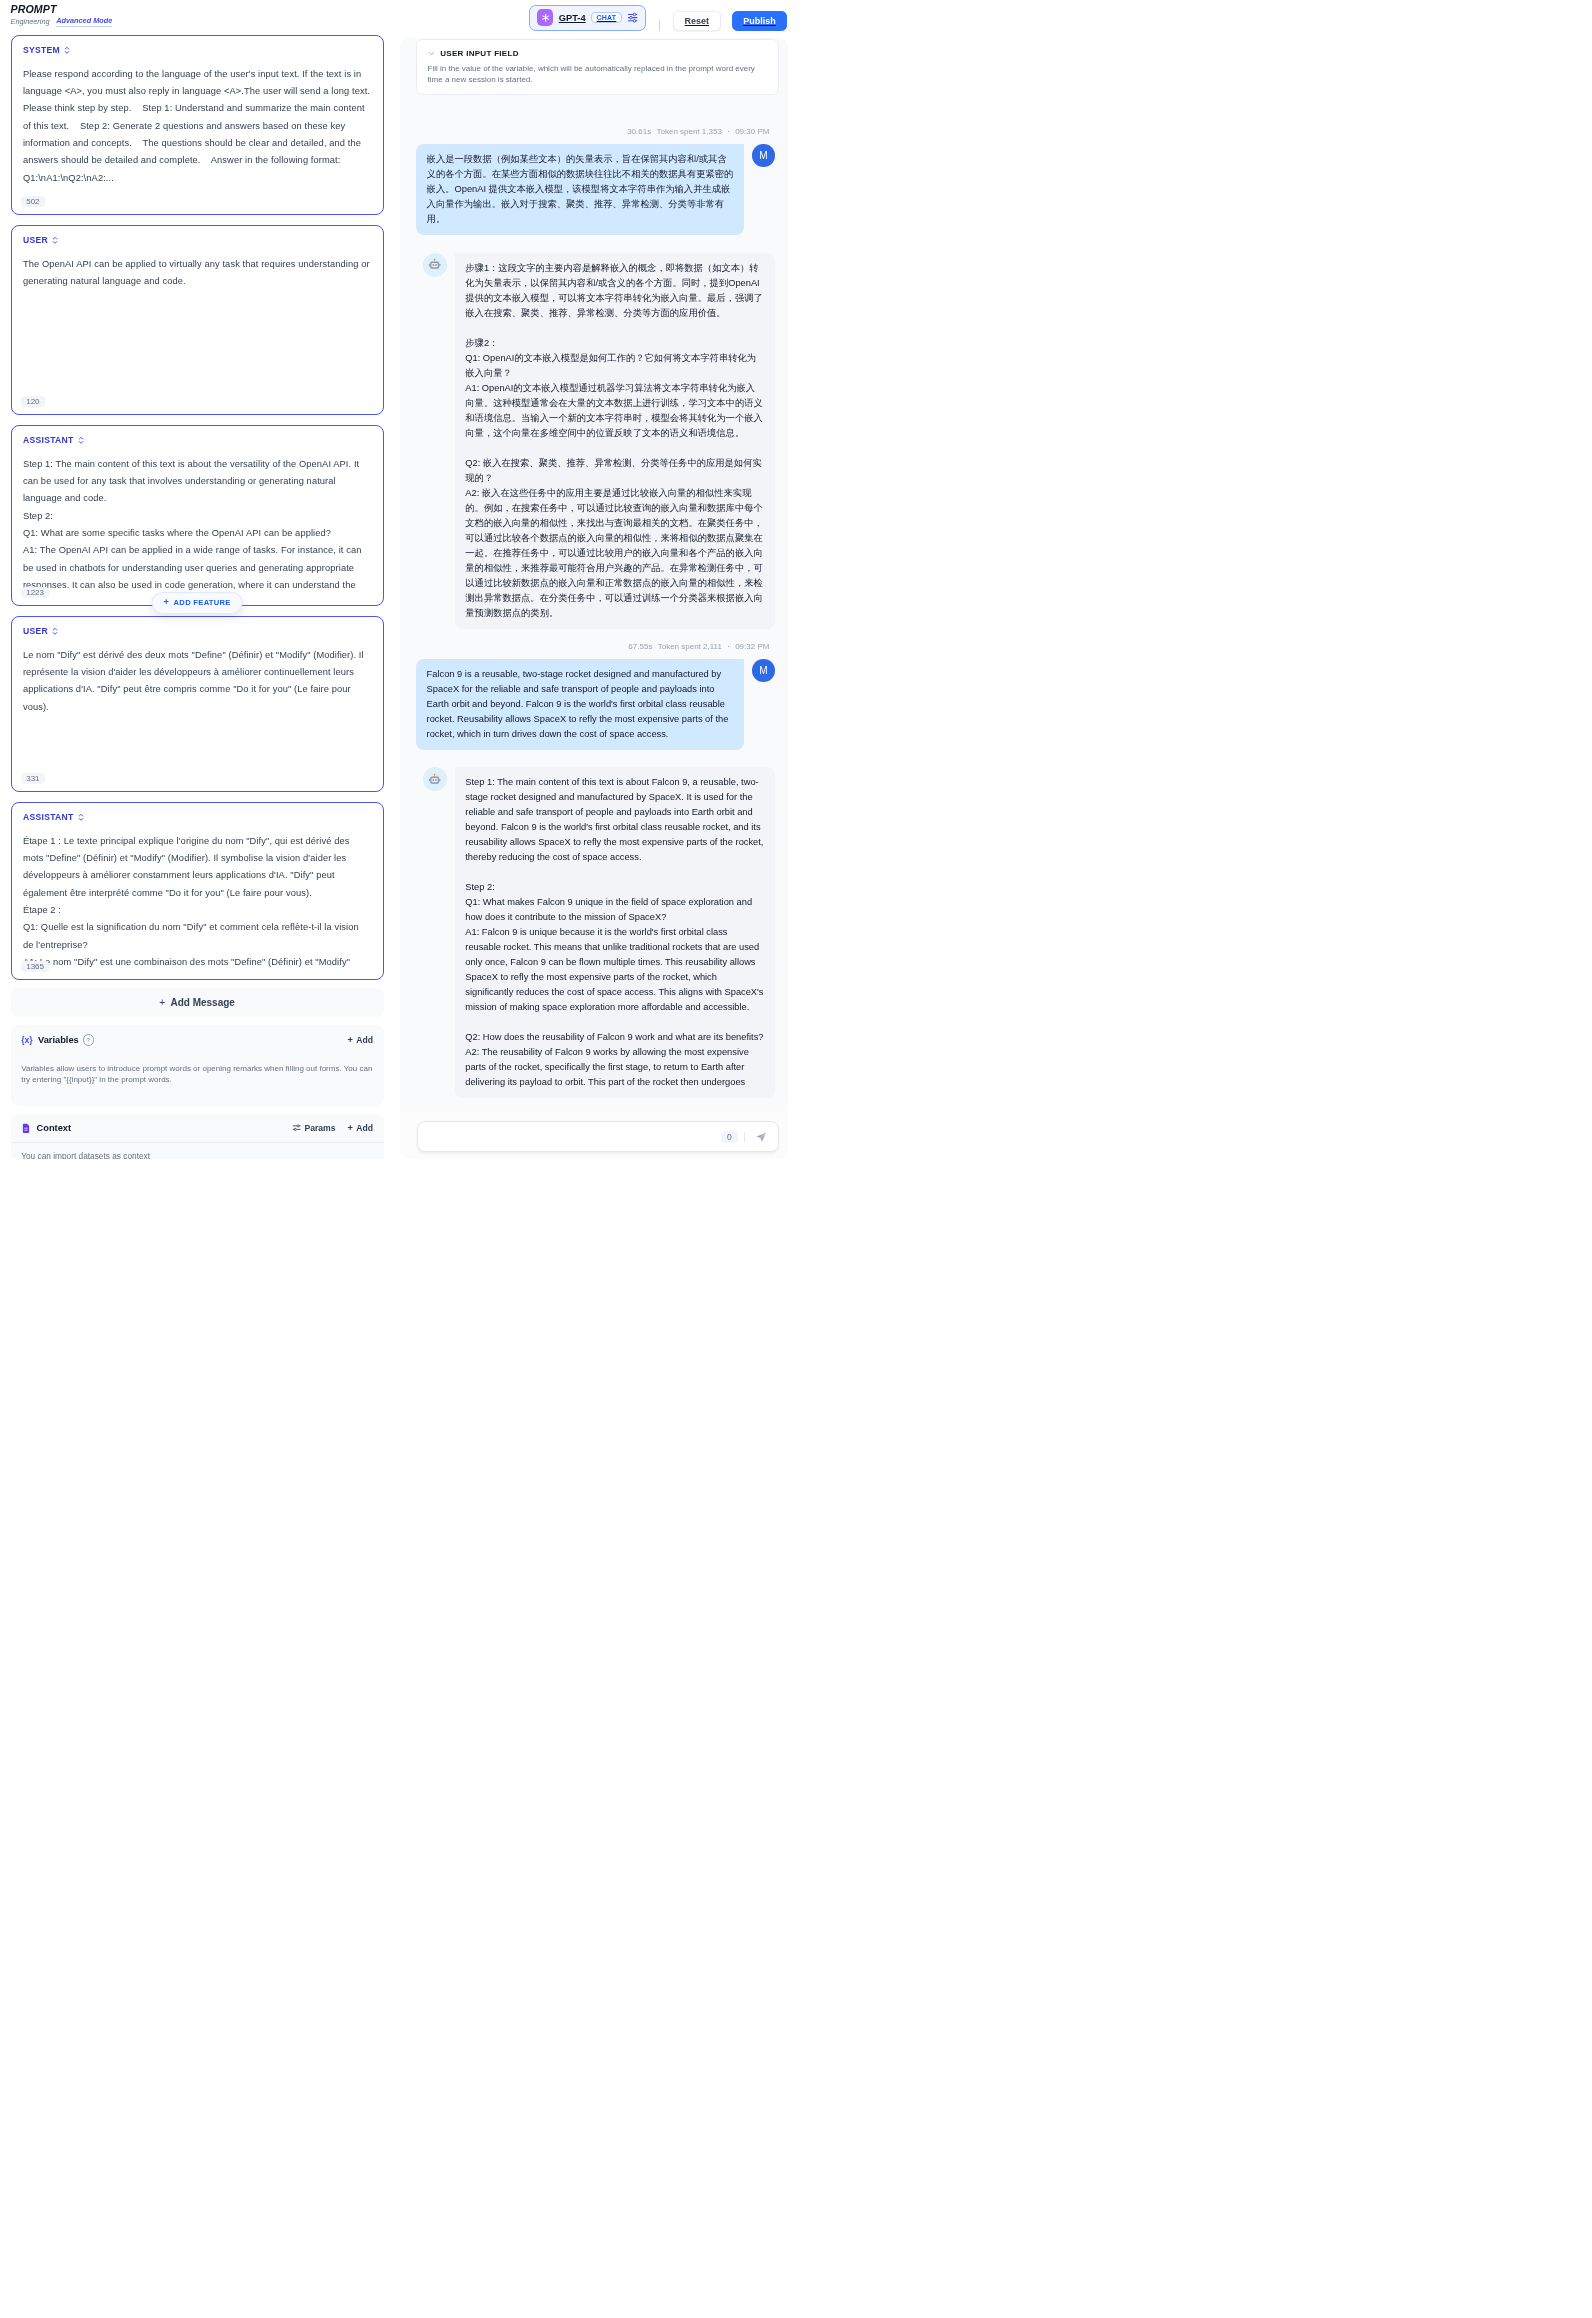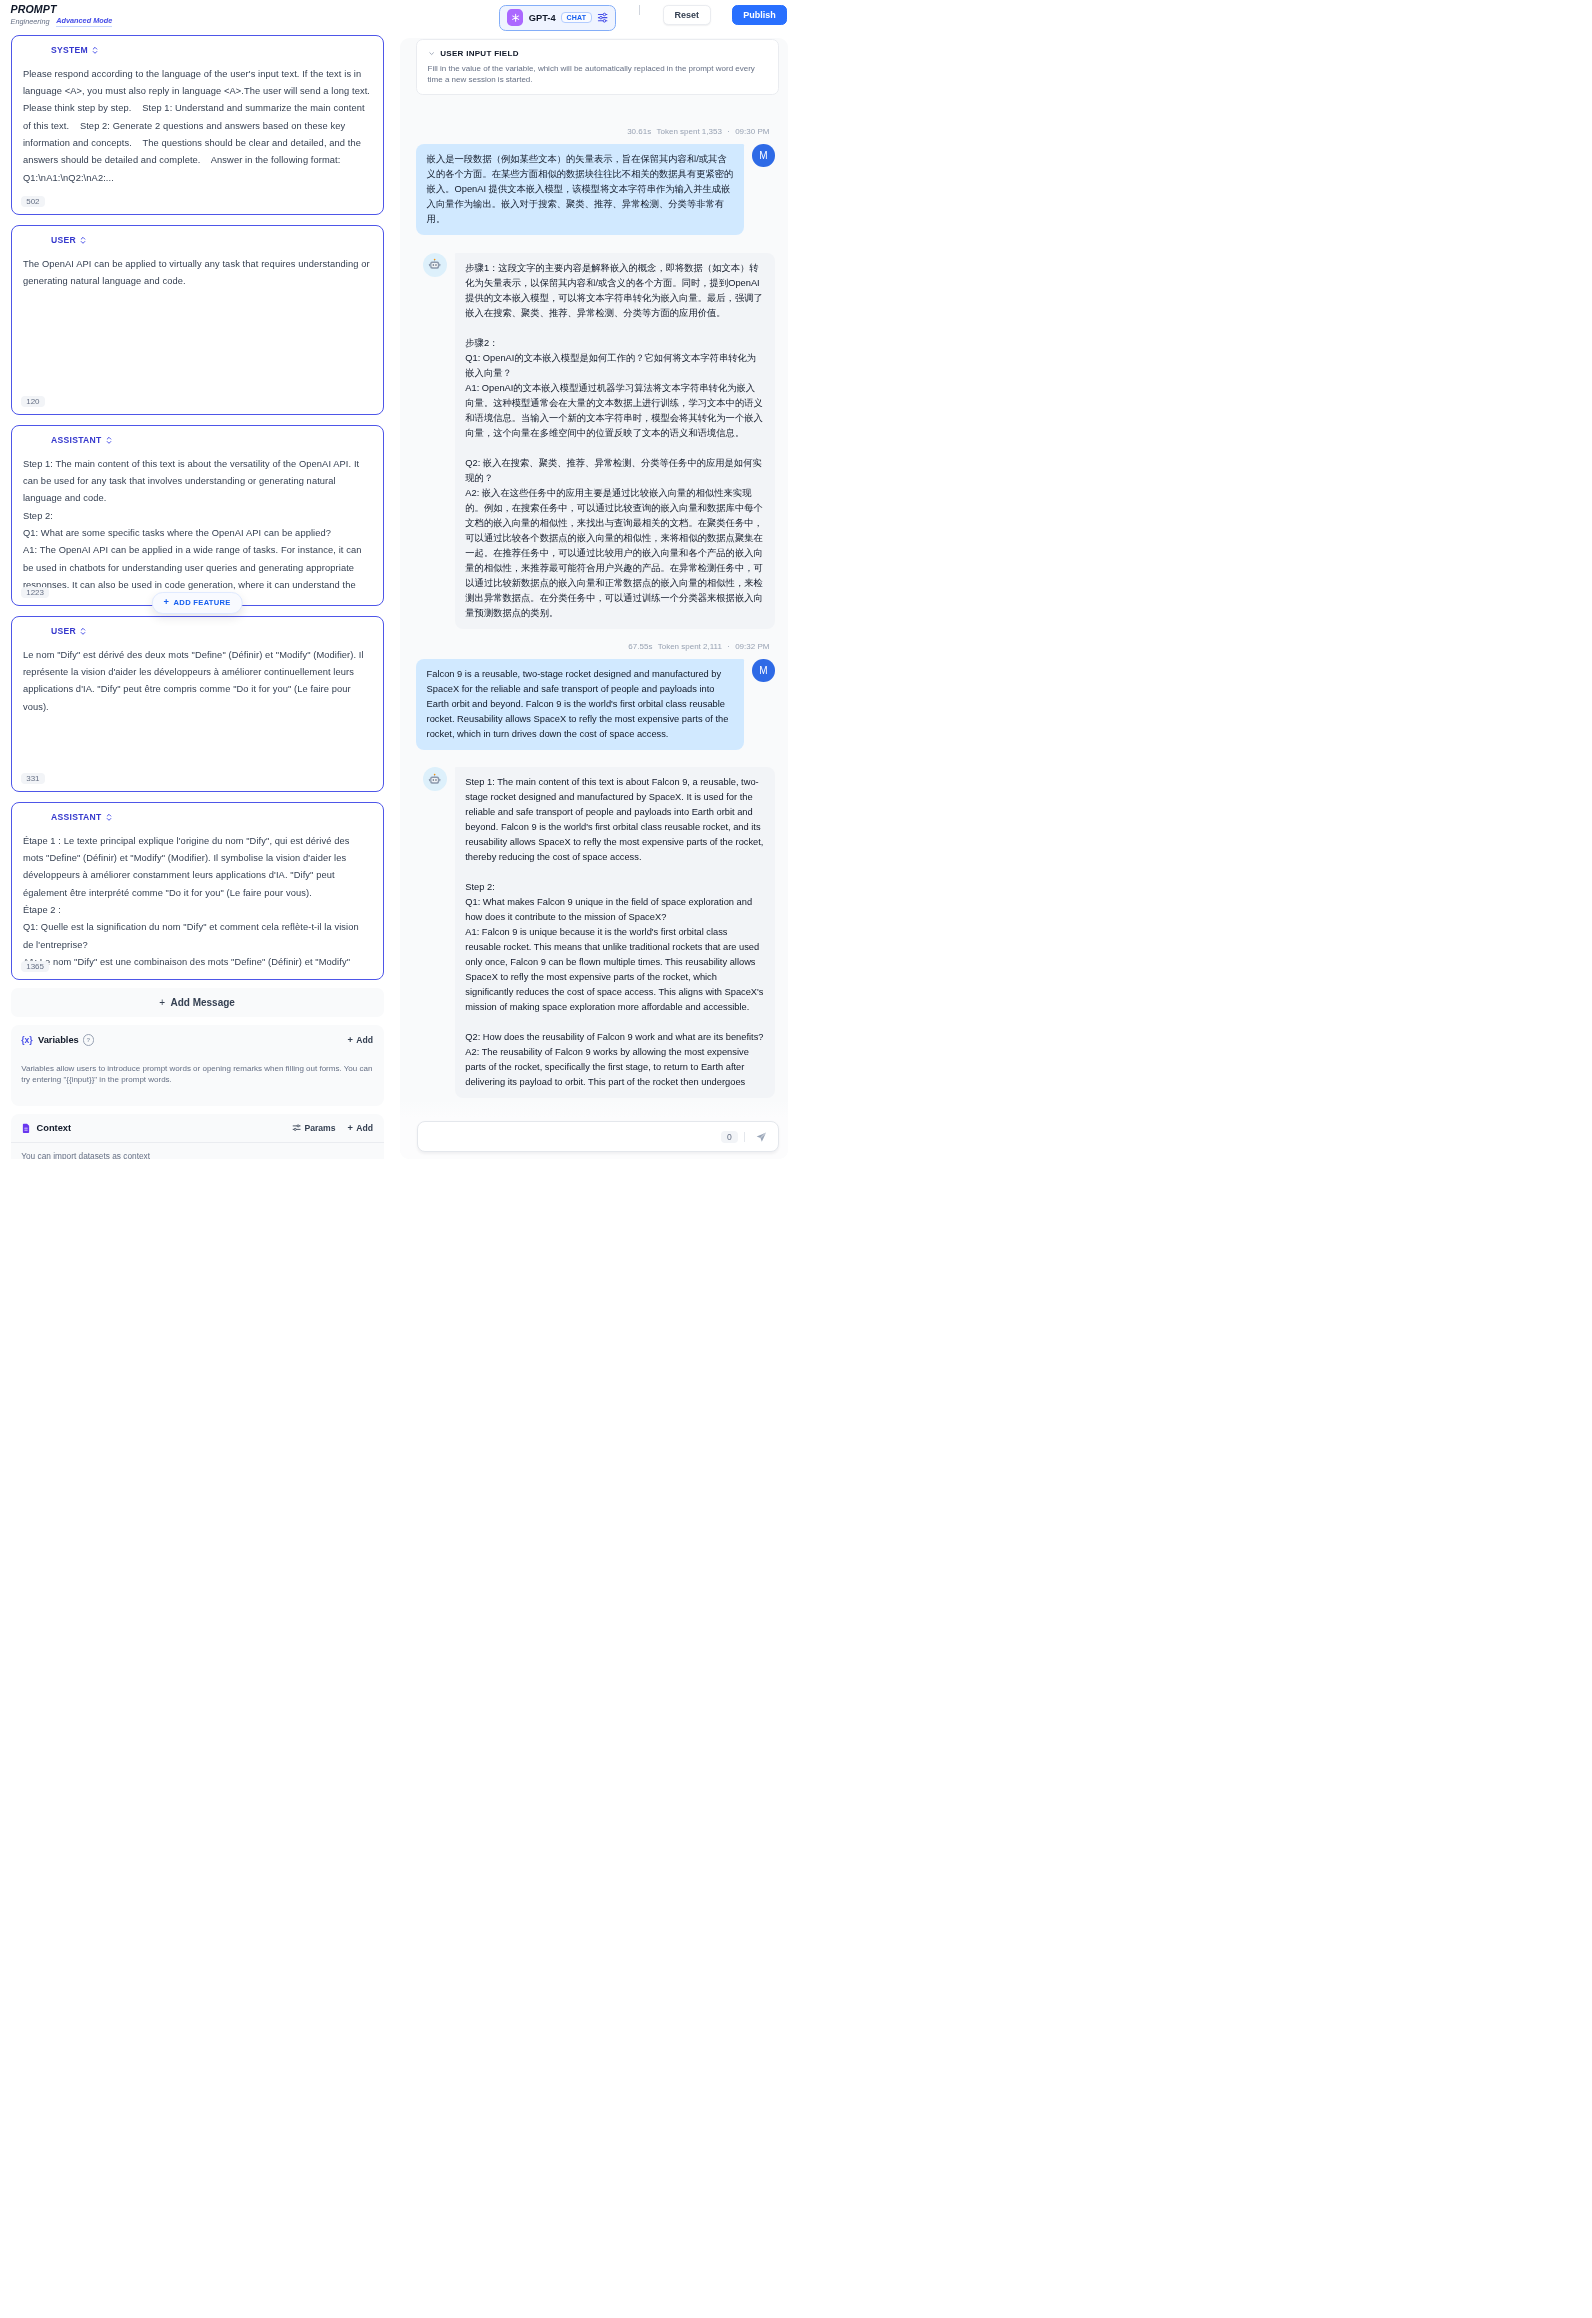--- a/index.html
+++ b/index.html
@@ -4,37 +4,37 @@
 <style>
   html,body{margin:0;padding:0;background:#fff;}
   .page{position:relative;width:796px;height:1159px;overflow:hidden;background:#fff;
         font-family:"Liberation Sans","DejaVu Sans",sans-serif;color:#101828;}
   
   .hdr{position:absolute;top:0;left:0;right:0;height:32px;}
   .brand{position:absolute;left:10.6px;top:4px;font-style:italic;line-height:1.1;}
   .brand-title{font-size:10.6px;font-weight:800;color:#0f1728;letter-spacing:0.1px;}
   .brand-sub{font-size:7.3px;color:#667085;font-weight:500;margin-top:1.3px;display:flex;gap:6.7px;align-items:center;}
   .mode-link{color:#444ce7;font-weight:700;border-bottom:1.3px solid #c7d7fe;padding-bottom:0.7px;cursor:pointer;}
-  .hdr-right{position:absolute;right:8.6px;top:4.7px;display:flex;align-items:flex-start;gap:21px;}
+  .hdr-right{position:absolute;right:8.6px;top:4.7px;display:flex;align-items:flex-end;gap:11px;text-decoration:underline;}
   .model-pill{display:flex;align-items:center;gap:5.3px;height:24px;padding:0 6.7px;background:#eff4ff;
               border:0.7px solid #84aef8;border-radius:6.7px;cursor:pointer;}
   .openai-badge{width:16.6px;height:16.6px;border-radius:4.7px;background:#ab68ff;display:flex;align-items:center;justify-content:center;}
   .model-name{font-size:9.3px;font-weight:700;color:#101828;}
   .model-kind{font-size:7px;font-weight:700;color:#155eef;border:0.7px solid #b2ccff;border-radius:4px;
               padding:1.3px 4.7px;background:rgba(255,255,255,.65);letter-spacing:0.2px;}
   .vdiv{width:0.7px;height:10.6px;background:#d0d5dd;margin:0 2px;}
   .btn{height:20px;display:flex;align-items:center;justify-content:center;border-radius:5.3px;
        font-size:9px;font-weight:600;padding:0 10.6px;cursor:pointer;box-sizing:border-box;}
   .btn-reset{background:#fff;border:0.7px solid #eaecf0;color:#354052;box-shadow:0 0.7px 1.3px rgba(16,24,40,.06);}
   .btn-publish{background:#2970ff;color:#fff;border:0.7px solid #2970ff;}
   
   .editor{position:absolute;left:10.6px;top:35px;width:373px;}
   .block{position:relative;background:#fff;border:1px solid #4e56e8;border-radius:8px;
          padding:9.3px 12px 22.6px 11.3px;box-sizing:border-box;overflow:hidden;margin-bottom:10px;}
-  .block-head{display:flex;align-items:center;gap:4px;margin-left:28px;}
+  .block-head{display:flex;align-items:center;gap:4px;}
   .role{font-size:8.6px;font-weight:700;color:#3538cd;letter-spacing:0.3px;}
   .sort-ic{display:flex;align-items:center;cursor:pointer;}
   .block-body{margin-top:10.6px;font-size:9.3px;line-height:17.3px;color:#354052;white-space:pre-wrap;
               letter-spacing:0.1px;cursor:text;}
   .tok{position:absolute;left:9.3px;bottom:6.7px;background:#f2f4f7;color:#667085;font-size:8px;
        padding:1.3px 5.3px;border-radius:4px;}
   .add-feature{position:absolute;top:557px;left:50%;transform:translateX(-50%);display:flex;align-items:center;gap:4.7px;
        background:#f8faff;border:0.7px solid #e0eaff;border-radius:12px;padding:5.3px 10.6px;cursor:pointer;
        box-shadow:0 4px 9.3px rgba(16,24,40,.10);z-index:4;}
   .add-feature .plus{color:#155eef;font-size:9.3px;font-weight:600;line-height:1;}

